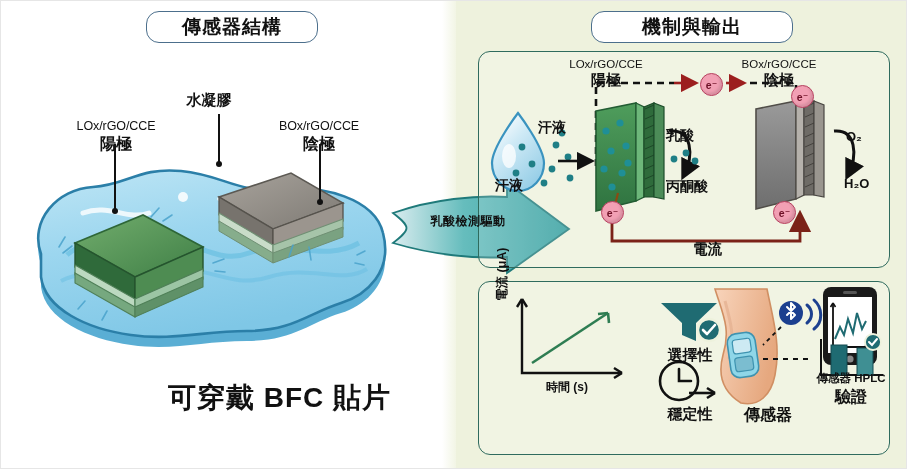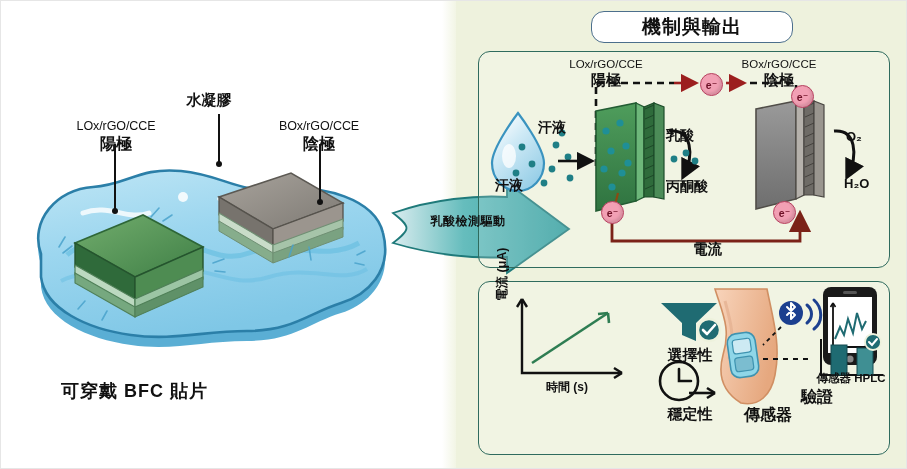--- a/index.html
+++ b/index.html
@@ -29,22 +29,22 @@
   #lbl-anode-L{left:55px;top:118px;width:120px;}
   #lbl-cathode-L{left:258px;top:118px;width:120px;}
 
   .leader{position:absolute;background:#111;width:1.6px;}
   .leader:after{content:"";position:absolute;left:-2.4px;bottom:-3px;
        width:6.5px;height:6.5px;border-radius:50%;background:#111;}
   #ld-hyd{left:217px;top:113px;height:50px;}
   #ld-an{left:113px;top:143px;height:67px;}
   #ld-ca{left:318px;top:143px;height:58px;}
 
-  #caption{position:absolute;left:60px;top:378px;width:330px;text-align:left;
-       font-size:18px;font-weight:bold;color:#111;letter-spacing:1px;}
+  #caption{position:absolute;left:60px;top:378px;width:330px;text-align:right;
+       font-size:28px;font-weight:bold;color:#111;letter-spacing:1px;}
 
   
   #blob{position:absolute;left:22px;top:158px;width:382px;height:190px;}
 
   
   #arrow-wrap{position:absolute;left:390px;top:182px;width:180px;height:92px;}
   #arrow-text{position:absolute;left:392px;top:212px;width:150px;text-align:center;
        font-size:12px;font-weight:bold;color:#111;letter-spacing:0.5px;z-index:6;}
 
   
@@ -78,31 +78,32 @@
   .otext{position:absolute;color:#111;}
   #o-ylab{left:493px;top:300px;font-size:12.5px;font-weight:bold;
      transform:rotate(-90deg);transform-origin:left top;white-space:nowrap;}
   #o-xlab{left:545px;top:378px;font-size:12px;font-weight:bold;}
   #o-range{left:500px;top:396px;width:160px;font-size:12.5px;font-weight:bold;
      line-height:1.22;}
   #o-sel{left:649px;top:345px;width:80px;text-align:center;font-size:15px;font-weight:bold;}
   #o-sta{left:649px;top:404px;width:80px;text-align:center;font-size:15px;font-weight:bold;}
   #o-sensor{left:712px;top:404px;width:110px;text-align:center;font-size:16px;font-weight:bold;}
   #o-barlabels{left:800px;top:370px;width:100px;text-align:center;font-size:11.5px;font-weight:bold;}
-  #o-valid{left:800px;top:386px;width:100px;font-size:16px;font-weight:bold;}
+  #o-valid{left:800px;top:386px;width:100px;text-align:center;font-size:16px;font-weight:bold;}
 
   svg{overflow:visible;}
 </style>
 </head>
 <body>
 
 <div id="fig">
 
   <div class="panel-left">
 
+    <div class="pill" id="pill-left">傳感器結構</div>
 
     <svg id="blob" viewBox="0 0 382 190">
       <defs>
         <linearGradient id="gblob" x1="0" y1="0" x2="0.4" y2="1">
           <stop offset="0%" stop-color="#bfe6f5"></stop>
           <stop offset="45%" stop-color="#9cd6ef"></stop>
           <stop offset="100%" stop-color="#7fc7e6"></stop>
         </linearGradient>
         <linearGradient id="gside" x1="0" y1="0" x2="0" y2="1">
           <stop offset="0%" stop-color="#7cc6e6"></stop>

